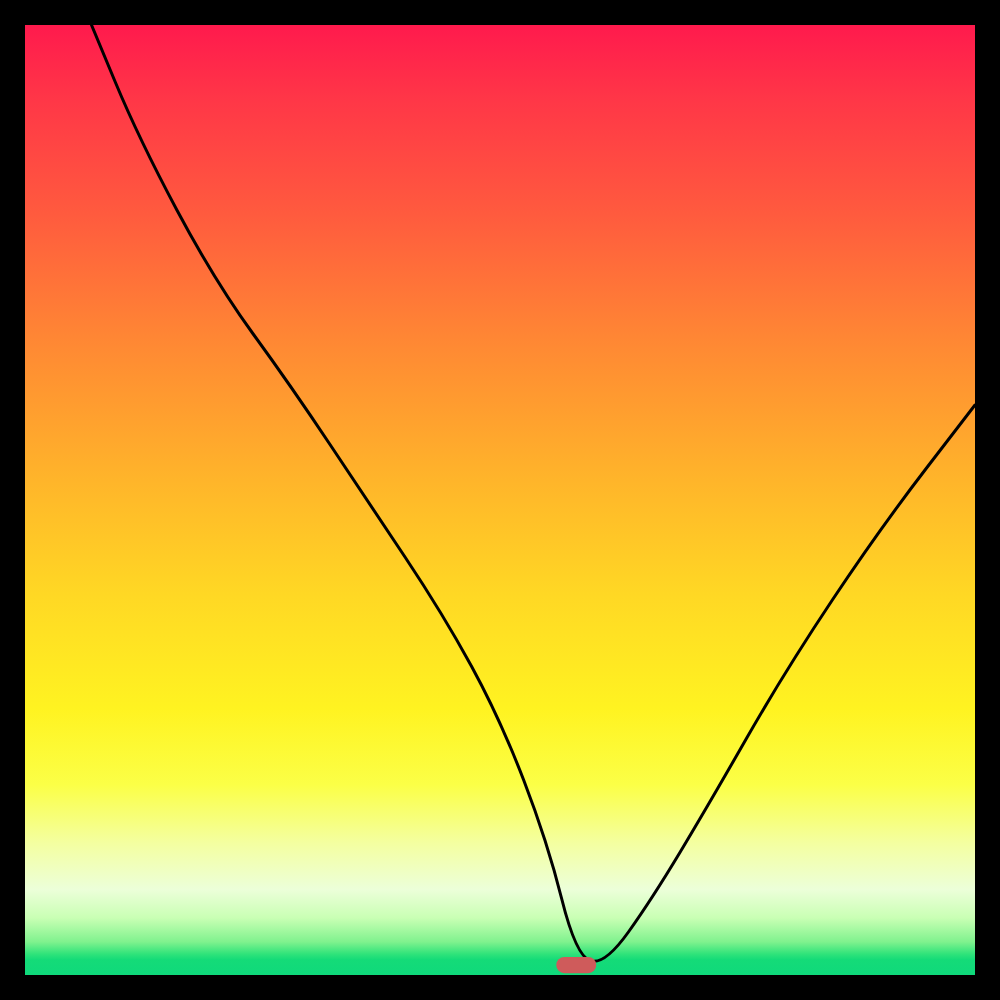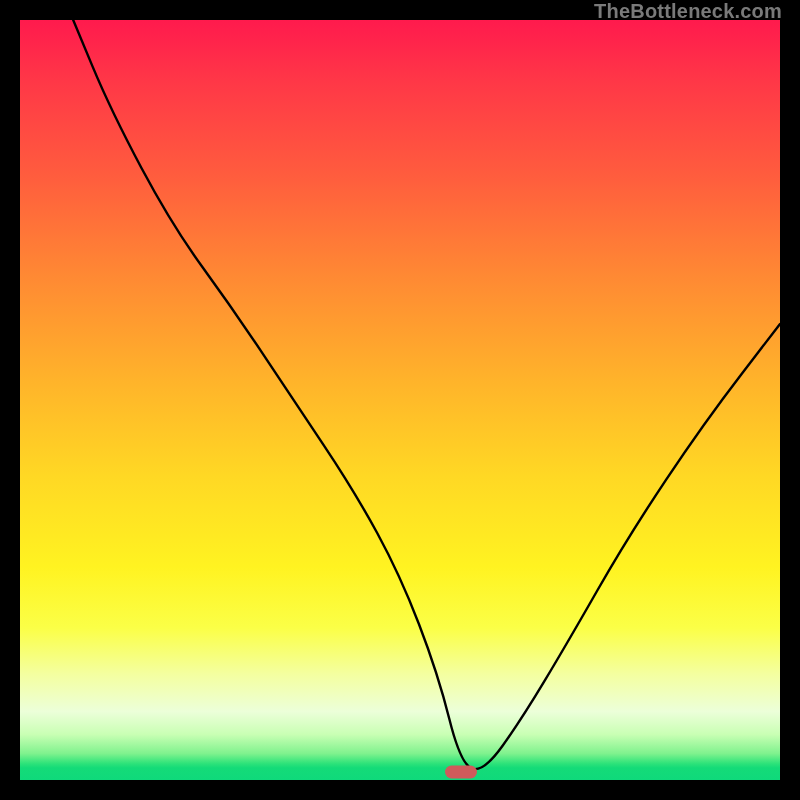--- a/index.html
+++ b/index.html
@@ -70,21 +70,20 @@
     font-size: 20px;
     font-weight: bold;
     color: #7a7a7a;
     letter-spacing: 0.2px;
   }
 </style>
 </head>
 <body>
 
 <div class="frame">
-  <div class="watermark">TheBottleneck.com</div>
 
   <div class="plot">
     <div class="gradient"></div>
 
     <svg class="curve" viewBox="0 0 760 760" preserveAspectRatio="none">
       <path id="curve-path" d="M 53.2 0.0 Q 53.2 0.0 72.2 45.6 Q 91.2 91.2 121.6 148.2 Q 152.0 205.2 182.4 247.0 Q 212.8 288.8 243.2 334.4 Q 273.6 380.0 304.0 425.6 Q 334.4 471.2 357.2 513.0 Q 380.0 554.8 399.0 604.2 Q 418.0 653.6 429.4 699.2 Q 440.8 744.8 452.2 748.6 Q 463.6 752.4 482.6 725.8 Q 501.6 699.2 524.4 661.2 Q 547.2 623.2 577.6 570.0 Q 608.0 516.8 646.0 459.8 Q 684.0 402.8 722.0 353.4 T 760.0 304.0 L 760.0 304.0" fill="none" stroke="#000" stroke-width="2.4" stroke-linecap="round" stroke-linejoin="round"></path>
     </svg>
 
     <div class="marker" id="marker" style="left: 440.8px; top: 752.4px; background: rgb(207, 91, 91);"></div>
   </div>

